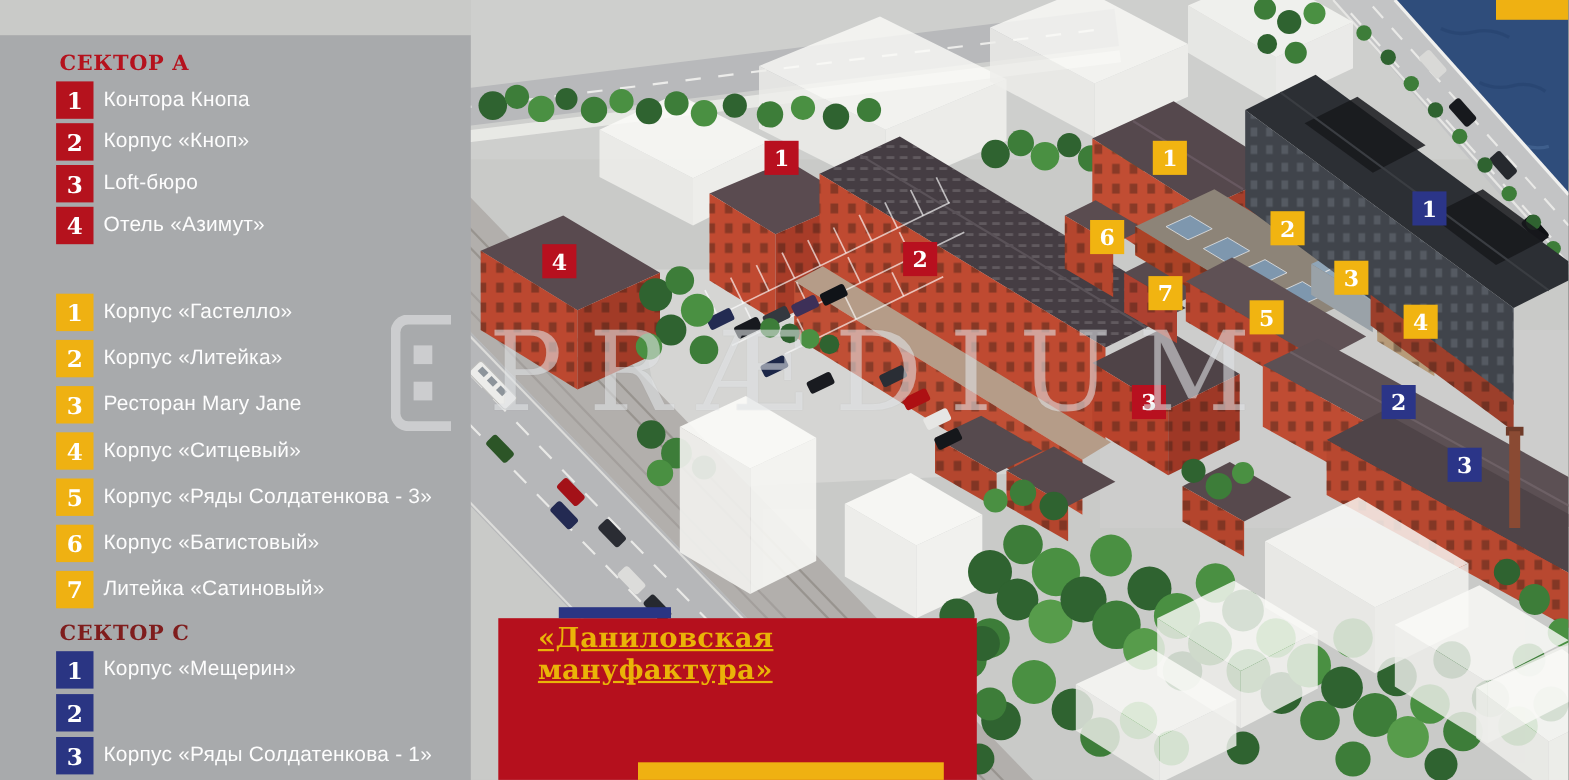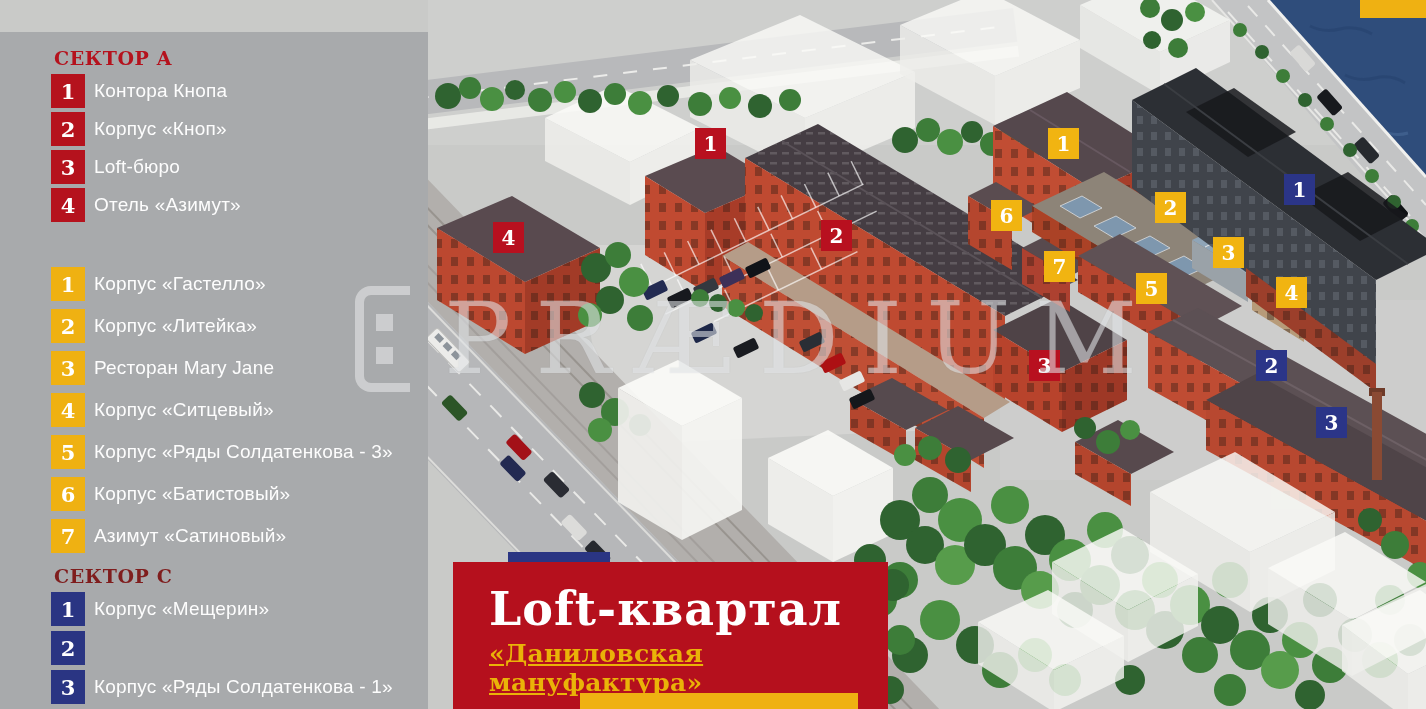--- a/index.html
+++ b/index.html
@@ -500,21 +500,21 @@
           <div class="row">
             <span class="num" style="background: rgb(239, 177, 18);">5</span>
             <span class="lbl">Корпус «Ряды Солдатенкова - 3»</span>
           </div>
           <div class="row">
             <span class="num" style="background: rgb(239, 177, 18);">6</span>
             <span class="lbl">Корпус «Батистовый»</span>
           </div>
           <div class="row">
             <span class="num" style="background: rgb(239, 177, 18);">7</span>
-            <span class="lbl">Азимут «Сатиновый»</span>
+            <span class="lbl">Литейка «Сатиновый»</span>
           </div>
         </div>
         <div class="sec sec-c">
           <div class="sec-h" style="color: #7f1d1d;">СЕКТОР C</div>
           <div class="row">
             <span class="num" style="background: rgb(42, 53, 131);">1</span>
             <span class="lbl">Корпус «Мещерин»</span>
           </div>
           <div class="row">
             <span class="num" style="background: rgb(42, 53, 131);">2</span>
@@ -546,19 +546,18 @@
 
   <div class="wm">
     <div class="wm-row">
       <div class="wm-mark"></div>
       <div class="wm-brand">PRÆDIUM</div>
     </div>
   </div>
 
   <div class="banner">
     <div class="tab"></div>
-    <h1>Loft-квартал</h1>
     <div class="sub">«Даниловская мануфактура»</div>
     <div class="bar"></div>
   </div>
 
   <div class="flag"></div>
 </div>
 
 </body></html>

